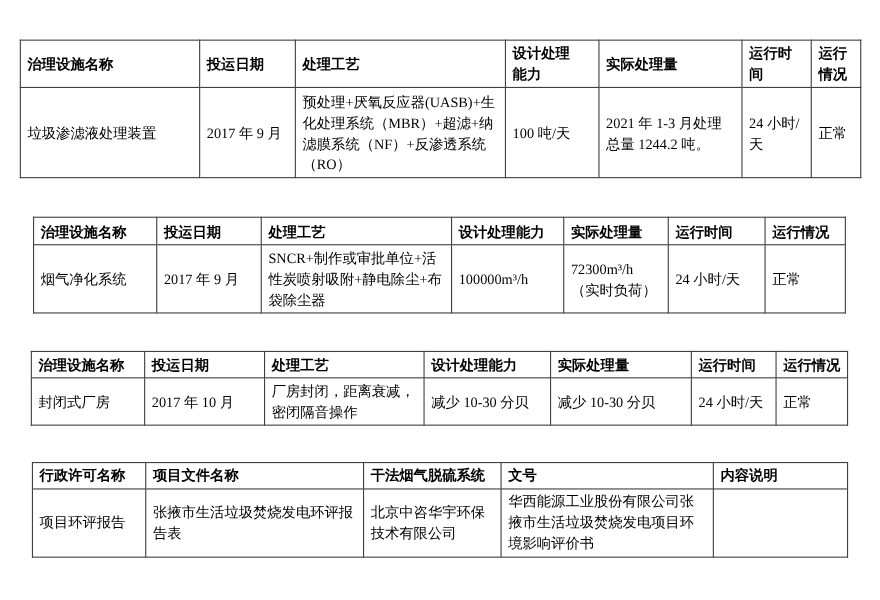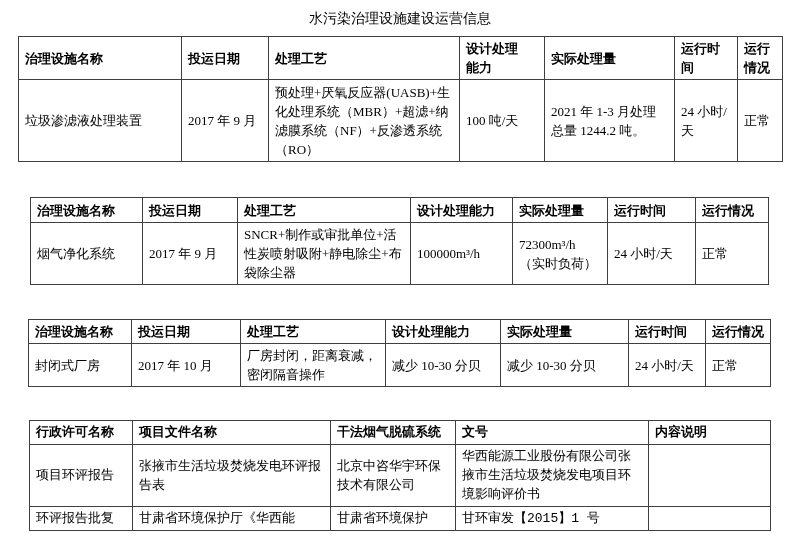--- a/index.html
+++ b/index.html
@@ -38,21 +38,20 @@
     overflow: hidden;
     font-weight: normal;
   }
   table.doc th { font-weight: bold; }
 </style>
 </head>
 <body>
 
 <div class="page">
 
-  <h2 class="tbl-title" style="top:10px;">水污染治理设施建设运营信息</h2>
   <table class="doc" style="left:18px; top:36px; width:764px;">
       <colgroup>
         <col style="width: 163px;">
         <col style="width: 87px;">
         <col style="width: 191px;">
         <col style="width: 85px;">
         <col style="width: 130px;">
         <col style="width: 63px;">
         <col style="width: 45px;">
       </colgroup>
@@ -170,23 +169,16 @@
         </tr>
       </thead>
       <tbody>
         <tr style="height: 57px;">
           <td>项目环评报告</td>
           <td>张掖市生活垃圾焚烧发电环评报告表</td>
           <td>北京中咨华宇环保技术有限公司</td>
           <td>华西能源工业股份有限公司张掖市生活垃圾焚烧发电项目环境影响评价书</td>
           <td></td>
         </tr>
-        <tr style="height: 22px;">
-          <td>环评报告批复</td>
-          <td>甘肃省环境保护厅《华西能</td>
-          <td>甘肃省环境保护</td>
-          <td>甘环审发【2015】1 号</td>
-          <td></td>
-        </tr>
       </tbody>
     </table>
 
 </div>
 
 </body></html>

